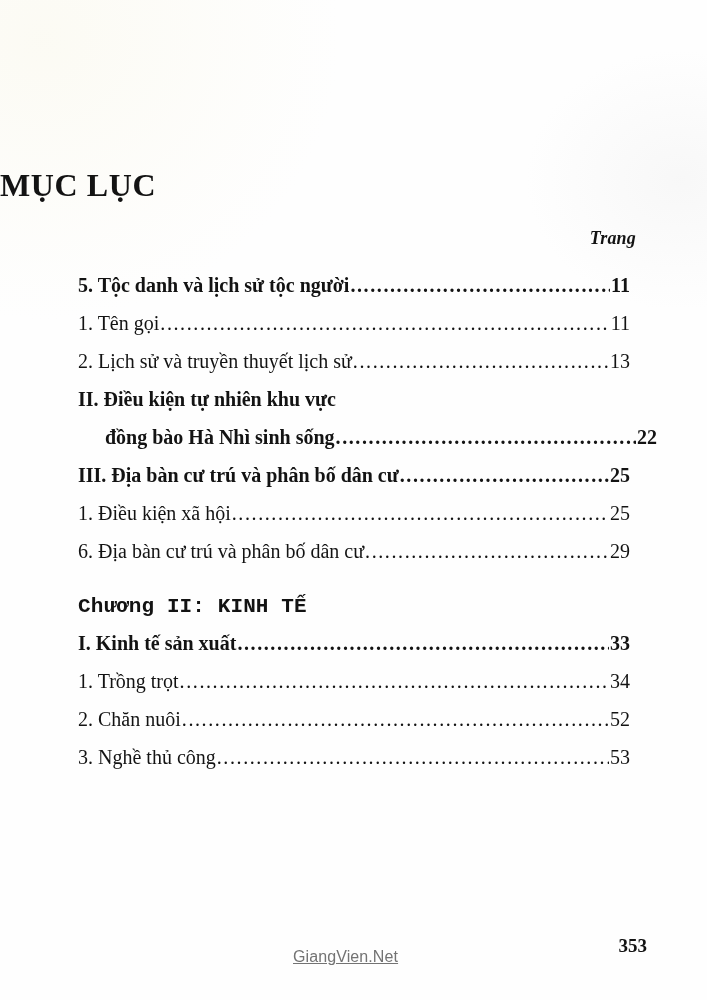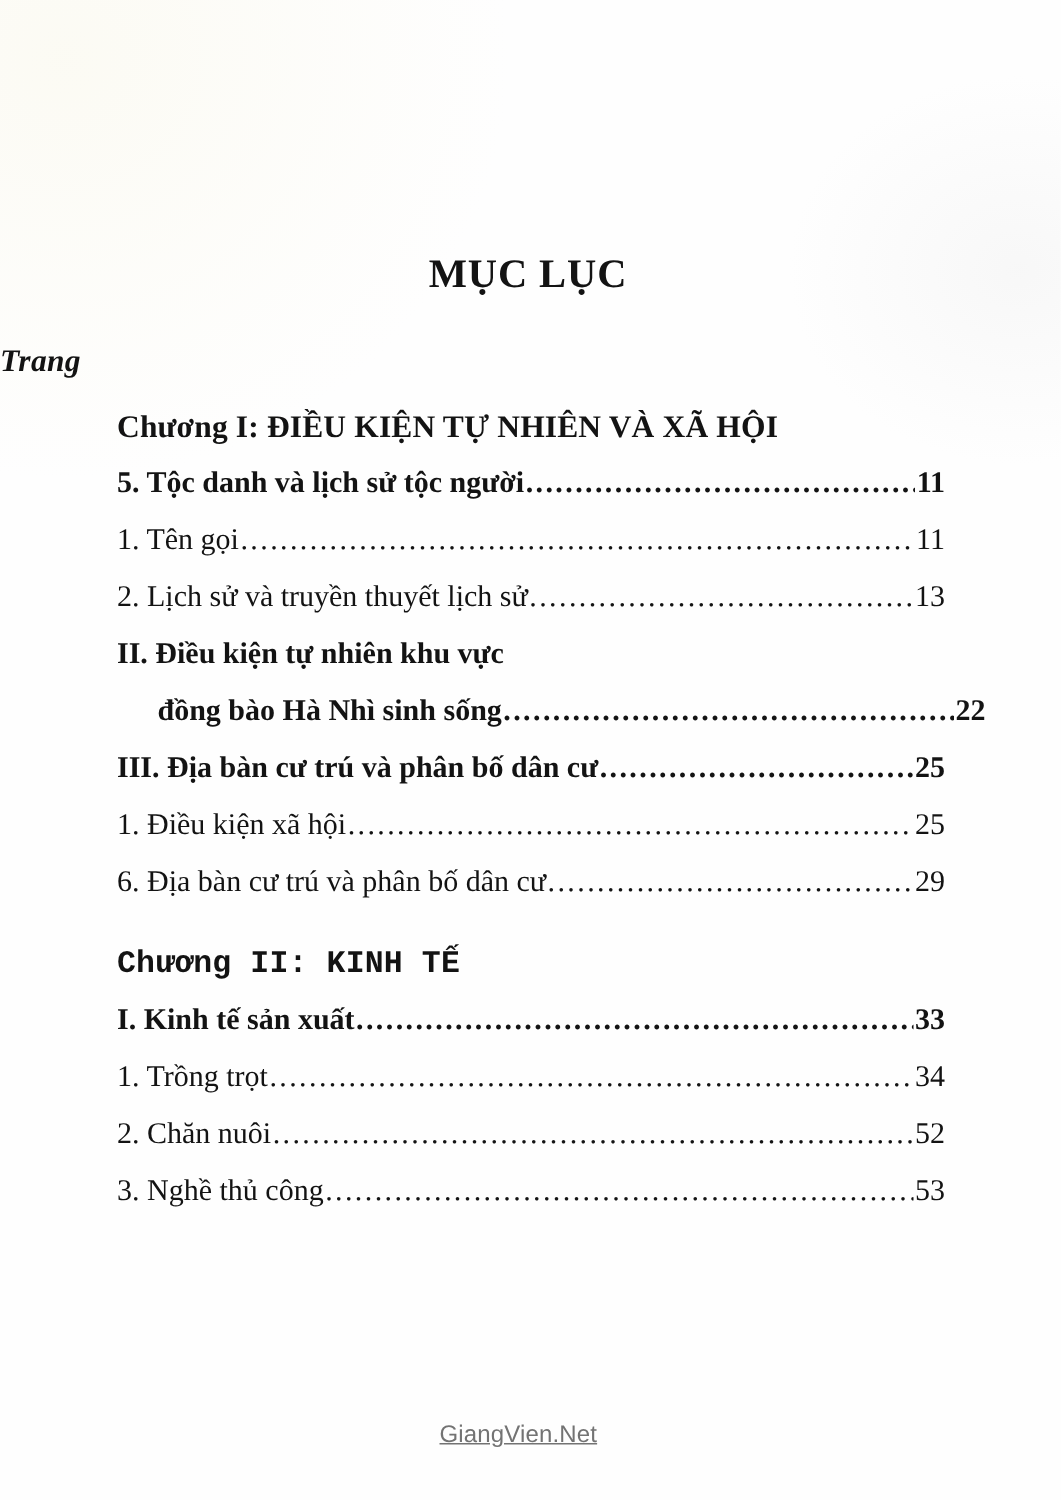--- a/index.html
+++ b/index.html
@@ -35,35 +35,35 @@
       #fefefe;
     pointer-events: none;
   }
 
   
   .doc-title {
     position: absolute;
     top: 168px;
     left: 0;
     width: 704px;
-    text-align: center;
-    font-size: 27px;
+    text-align: left;
+    font-size: 32px;
     font-weight: bold;
     letter-spacing: 0.6px;
     line-height: 1.1;
   }
 
   
   .trang-label {
     position: absolute;
     top: 228px;
     left: 0;
     width: 636px;
-    text-align: left;
-    font-size: 21px;
+    text-align: right;
+    font-size: 18px;
     font-weight: bold;
     font-style: italic;
     letter-spacing: 0.2px;
   }
 
   
   .toc {
     position: absolute;
     top: 272px;
     left: 78px;
@@ -147,21 +147,20 @@
 <div class="page">
 
   <div class="scan-tint"></div>
 
   <div class="doc-title">MỤC LỤC</div>
 
   <div class="trang-label">Trang</div>
 
   <div class="toc">
 
-    <div class="chapter-heading">Chương I: ĐIỀU KIỆN TỰ NHIÊN VÀ XÃ HỘI</div>
 
     <div id="chapter-1-entries">
         <div class="toc-row bold">
           <span class="row-label">5. Tộc danh và lịch sử tộc người</span>
           <span class="row-leader" aria-hidden="true">............................................................................................................................................</span>
           <span class="row-page">11</span>
         </div>
         <div class="toc-row">
           <span class="row-label">1. Tên gọi</span>
           <span class="row-leader" aria-hidden="true">............................................................................................................................................</span>
@@ -220,14 +219,15 @@
           <span class="row-label">3. Nghề thủ công</span>
           <span class="row-leader" aria-hidden="true">............................................................................................................................................</span>
           <span class="row-page">53</span>
         </div>
       </div>
 
   </div>
 
   <div class="watermark">GiangVien.Net</div>
 
+  <div class="folio">353</div>
 
 </div>
 
 </body></html>

